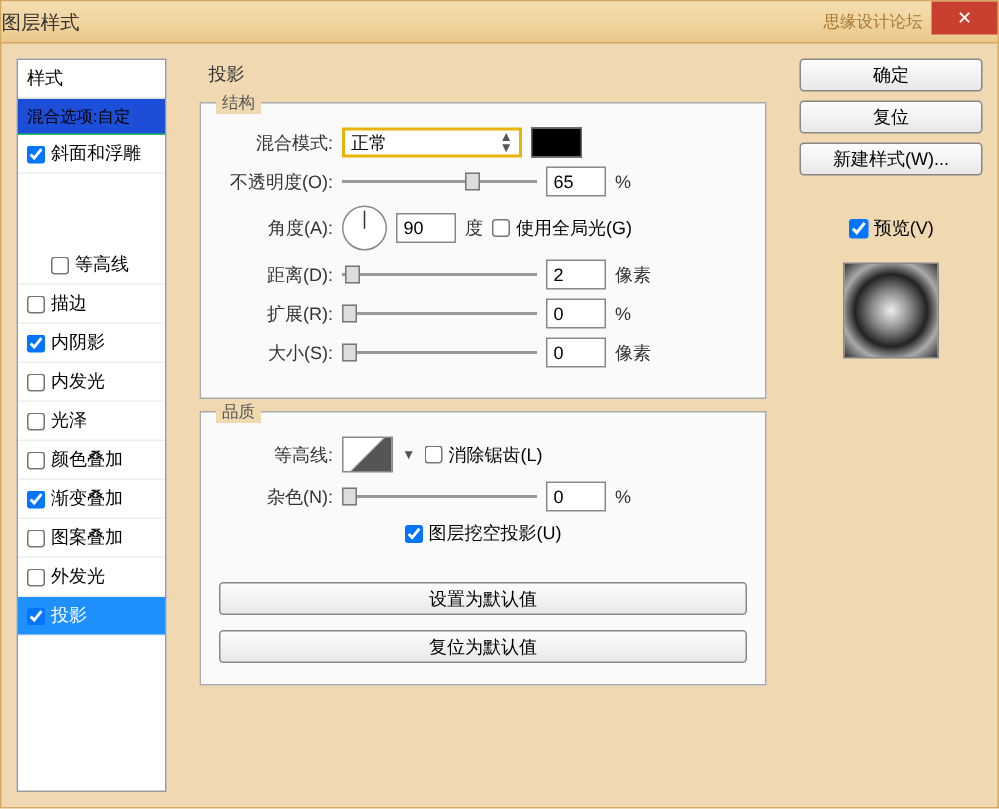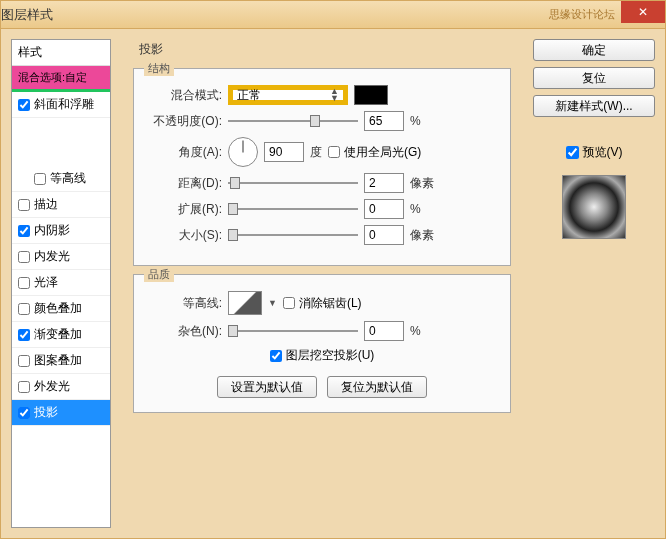--- a/index.html
+++ b/index.html
@@ -5,45 +5,45 @@
 * { box-sizing: border-box; margin: 0; padding: 0; font-family: "Microsoft YaHei", SimSun, sans-serif; font-size: 12px; }
 body { background: #fff; }
 .window { width: 666px; height: 539px; background: #f0d9b0; border: 1px solid #d4a860; position: relative; }
 .titlebar { height: 28px; background: linear-gradient(#f5deb3, #ebc98a); display: flex; align-items: center; position: relative; border-bottom: 1px solid #d4a860; }
 .titlebar .title { color: #333; font-size: 13px; }
 .titlebar .watermark { position: absolute; right: 50px; color: #a87830; font-size: 11px; }
 .close-btn { position: absolute; right: 0; top: 0; width: 44px; height: 22px; background: #c94030; color: #fff; display: flex; align-items: center; justify-content: center; font-size: 14px; cursor: pointer; }
 .content { display: flex; padding: 10px; gap: 20px; height: calc(100% - 28px); }
 .sidebar { width: 100px; background: #fff; border: 1px solid #999; }
 .sidebar-header { padding: 4px 6px; background: #fff; border-bottom: 1px solid #ddd; }
-.sidebar-sub { padding: 4px 6px; background: #ec4899; border-bottom: 3px solid #22c55e; font-size: 11px; }
+.sidebar-sub { padding: 4px 6px; background: #1d4ed8; border-bottom: 1px solid #22c55e; font-size: 11px; }
 .sidebar-item { padding: 4px 6px; border-bottom: 1px solid #eee; display: flex; align-items: center; gap: 4px; cursor: pointer; }
 .sidebar-item.indent { padding-left: 22px; margin-top: 48px; }
 .sidebar-item.selected { background: #1e90ff; color: #fff; }
 .sidebar-item input[type=checkbox] { width: 12px; height: 12px; }
 .main { flex: 1; display: flex; flex-direction: column; gap: 8px; }
 .main-title { padding: 2px 8px; color: #333; }
 .fieldset { border: 1px solid #aaa; background: #fafafa; padding: 10px 12px 14px; position: relative; margin: 0 2px; }
 .fieldset-label { position: absolute; top: -8px; left: 10px; background: #f0d9b0; padding: 0 4px; font-size: 11px; color: #555; }
 .row { display: flex; align-items: center; margin: 6px 0; gap: 6px; }
 .row-label { width: 76px; text-align: right; color: #333; }
-.select { width: 120px; height: 20px; border: 5px solid #eab308; background: #fff; display: flex; align-items: center; padding: 0 4px; justify-content: space-between; }
+.select { width: 120px; height: 20px; border: 2px solid #eab308; background: #fff; display: flex; align-items: center; padding: 0 4px; justify-content: space-between; }
 .select .arrows { font-size: 9px; line-height: 7px; color: #555; }
 .color-swatch { width: 34px; height: 20px; background: #000; border: 1px solid #666; }
 .slider { width: 130px; height: 16px; position: relative; }
 .slider-track { position: absolute; top: 7px; left: 0; right: 0; height: 2px; background: #999; }
 .slider-thumb { position: absolute; top: 2px; width: 10px; height: 12px; background: #ddd; border: 1px solid #777; }
 .num-input { width: 40px; height: 20px; border: 1px solid #888; padding: 0 4px; background: #fff; }
 .unit { color: #333; }
 .angle-dial { width: 30px; height: 30px; border: 1px solid #888; border-radius: 50%; background: #fff; position: relative; }
 .angle-dial::after { content: ""; position: absolute; width: 12px; height: 1px; background: #333; top: 50%; left: 50%; transform-origin: left center; transform: rotate(-90deg); }
 .contour-swatch { width: 34px; height: 24px; border: 1px solid #888; background: linear-gradient(135deg, #fff 0%, #fff 48%, #555 52%, #555 100%); }
 .checkbox-inline { display: flex; align-items: center; gap: 4px; }
 .checkbox-inline input { width: 12px; height: 12px; }
-.btn-row { display: flex; gap: 10px; justify-content: center; margin-top: 12px; }
+.btn-row { display: flex; gap: 10px; justify-content: center; margin-top: 24px; flex-direction: column; }
 .btn { min-width: 100px; height: 22px; border: 1px solid #888; background: linear-gradient(#fdfdfd, #e8e8e8); border-radius: 3px; display: flex; align-items: center; justify-content: center; cursor: pointer; padding: 0 10px; }
 .right-panel { width: 122px; display: flex; flex-direction: column; gap: 6px; align-items: stretch; }
 .right-panel .btn { width: 100%; }
 .preview-check { display: flex; gap: 4px; justify-content: center; margin-top: 21px; }
 .preview-box { width: 64px; height: 64px; border: 1px solid #888; margin: 8px auto 0; background: radial-gradient(circle at 50% 50%, #eee 0%, #888 30%, #222 55%, #aaa 75%, #333 100%); }
 </style>
 </head>
 <body>
 
 <div class="window">

